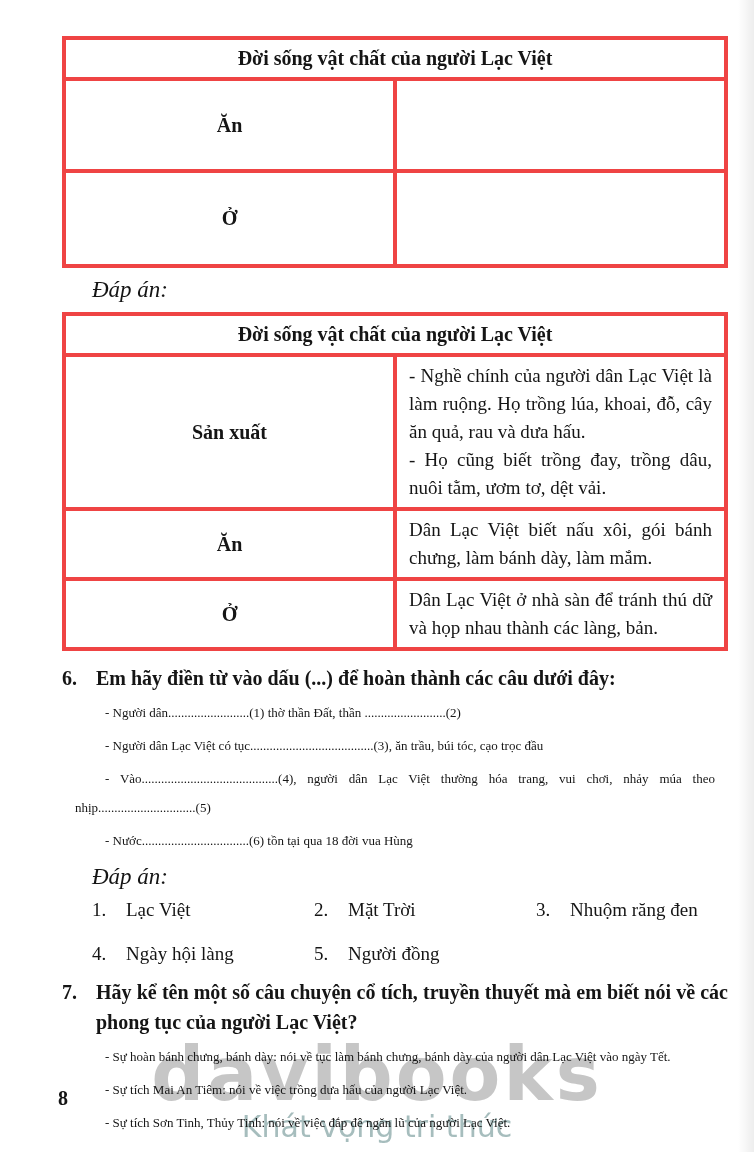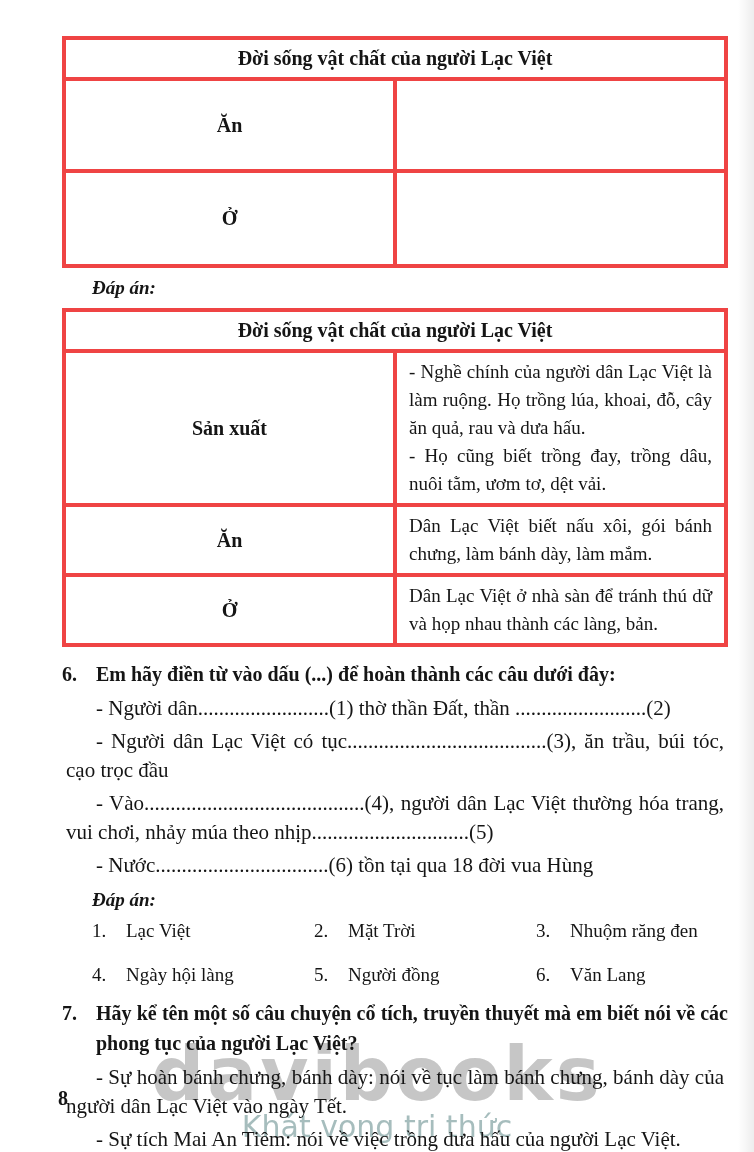--- a/index.html
+++ b/index.html
@@ -56,40 +56,40 @@
     text-align: justify;
     vertical-align: middle;
     margin-left: 31px;
   }
   .cell p { margin: 0; }
   .row-an-blank td { height: 92px; }
   .row-o-blank td { height: 95px; }
 
   .dap-an {
     font-style: italic;
-    font-weight: bold;
-    font-size: 19px;
+    font-weight: normal;
+    font-size: 23px;
     margin: 9px 0 9px 30px;
   }
 
   .q-head {
     font-weight: bold;
     font-size: 20px;
     line-height: 30px;
     margin: 12px 0 5px 0;
     padding-left: 34px;
     text-indent: -34px;
     text-align: justify;
   }
   .q-num { display: inline-block; width: 34px; text-indent: 0; }
 
   .fill, .para {
-    font-size: 21px;
+    font-size: 13px;
     line-height: 29px;
-    margin: 4px 4px;
+    margin: 4px 13px;
     text-align: justify;
     text-indent: 30px;
   }
 
   .answers {
     display: grid;
     grid-template-columns: 222px 222px auto;
     row-gap: 22px;
     padding-left: 30px;
     margin: 8px 0 4px 0;
@@ -192,21 +192,20 @@
     <p class="fill">- Nước.................................(6) tồn tại qua 18 đời vua Hùng</p>
 
     <p class="dap-an">Đáp án:</p>
 
     <div class="answers">
       <span class="answer-item"><span class="a-num">1.</span><span>Lạc Việt</span></span>
       <span class="answer-item"><span class="a-num">2.</span><span>Mặt Trời</span></span>
       <span class="answer-item"><span class="a-num">3.</span><span>Nhuộm răng đen</span></span>
       <span class="answer-item"><span class="a-num">4.</span><span>Ngày hội làng</span></span>
       <span class="answer-item"><span class="a-num">5.</span><span>Người đồng</span></span>
-      <span class="answer-item"><span class="a-num">6.</span><span>Văn Lang</span></span>
     </div>
 
     <p class="q-head"><span class="q-num">7.</span><span>Hãy kể tên một số câu chuyện cổ tích, truyền thuyết mà em biết nói về các phong tục của người Lạc Việt?</span></p>
 
     <p class="para">- Sự hoàn bánh chưng, bánh dày: nói về tục làm bánh chưng, bánh dày của người dân Lạc Việt vào ngày Tết.</p>
     <p class="para">- Sự tích Mai An Tiêm: nói về việc trồng dưa hấu của người Lạc Việt.</p>
     <p class="para">- Sự tích Sơn Tinh, Thủy Tinh: nói về việc đắp đê ngăn lũ của người Lạc Việt.</p>
 
   </div>
 

